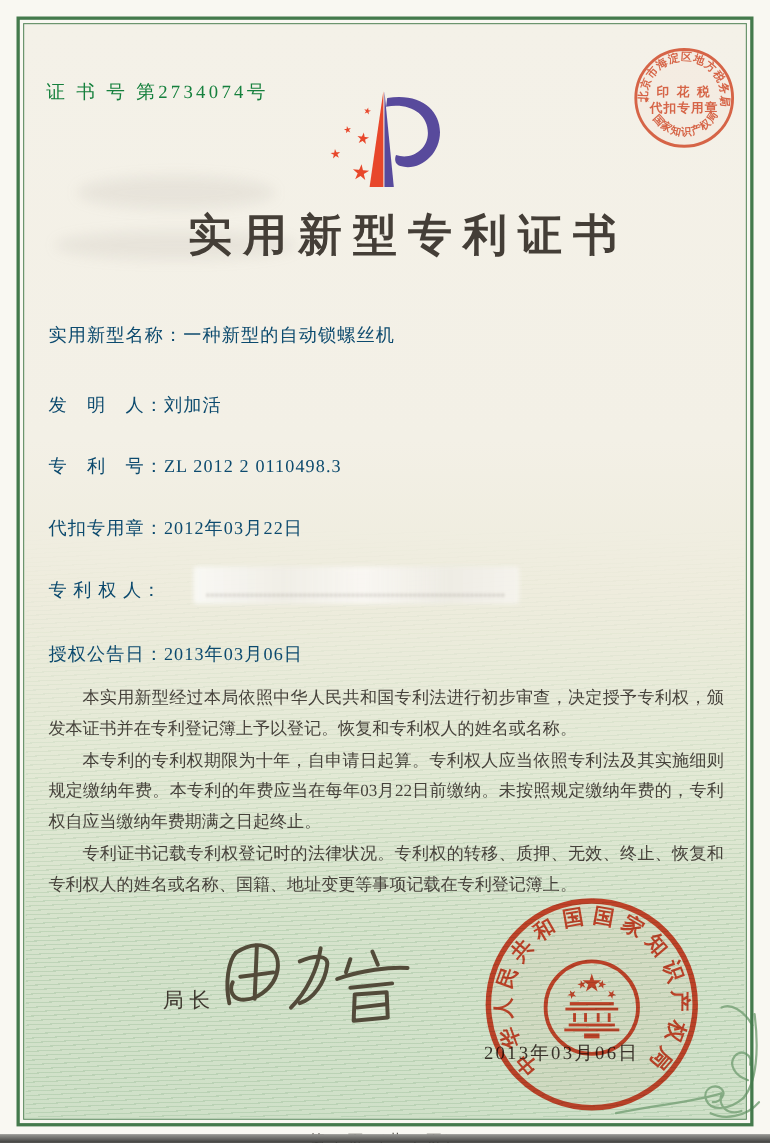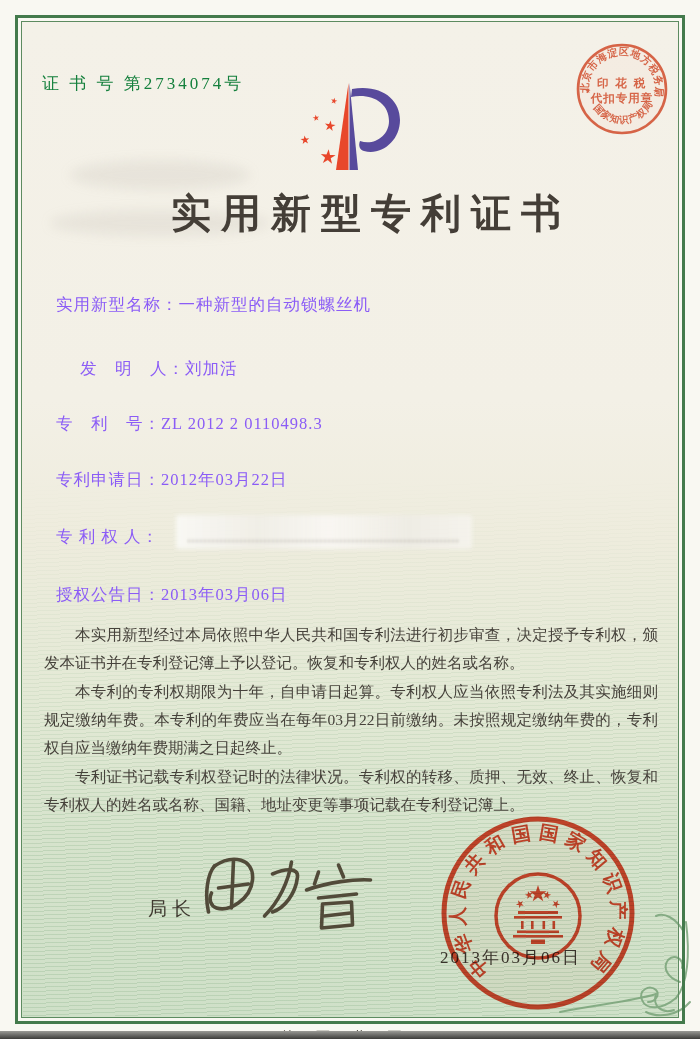--- a/index.html
+++ b/index.html
@@ -32,23 +32,23 @@
 
   .cert-no {
     position:absolute; left:42px; top:72px; z-index:3;
     font-size:17px; letter-spacing:3px; color:#15803d;
   }
   .title {
     position:absolute; left:16px; width:700px; top:186px; z-index:3;
     text-align:center; font-size:40px; font-weight:bold;
     letter-spacing:10px; color:#443e37; text-indent:10px;
   }
-  .field { position:absolute; left:56px; z-index:3; font-size:16.5px; color:#8b5cf6; letter-spacing:1px; white-space:nowrap; }
+  .field { position:absolute; left:44px; z-index:3; font-size:16.5px; color:#0c4a6e; letter-spacing:1px; white-space:nowrap; }
   .f-name    { top:294px; }
-  .f-inventor{ top:358px;margin-left:24px; }
+  .f-inventor{ top:358px; }
   .f-patno   { top:413px; }
   .f-filing  { top:469px; }
   .f-patentee{ top:526px; }
   .f-grant   { top:584px; }
   .patentee-blur {
     position:absolute; left:176px; top:515px; width:296px; height:34px; z-index:3;
     background:linear-gradient(90deg, rgba(250,250,247,0.88), rgba(240,238,231,0.92) 28%,
       rgba(249,247,243,0.95) 52%, rgba(238,236,229,0.88) 78%, rgba(246,244,239,0.85));
     filter:blur(2px); border-radius:3px;
   }
@@ -131,21 +131,21 @@
   <div class="field f-name">
     <span>实用新型名称：</span><span>一种新型的自动锁螺丝机</span>
   </div>
   <div class="field f-inventor">
     <span>发　明　人：</span><span>刘加活</span>
   </div>
   <div class="field f-patno">
     <span>专　利　号：</span><span>ZL 2012 2 0110498.3</span>
   </div>
   <div class="field f-filing">
-    <span>专利申请日：</span><span>2012年03月22日</span>
+    <span>代扣专用章：</span><span>2012年03月22日</span>
   </div>
   <div class="field f-patentee">
     <span>专 利 权 人：</span>
   </div>
   <div class="patentee-blur"></div>
   <div class="patentee-ghost"></div>
   <div class="field f-grant">
     <span>授权公告日：</span><span>2013年03月06日</span>
   </div>
 

